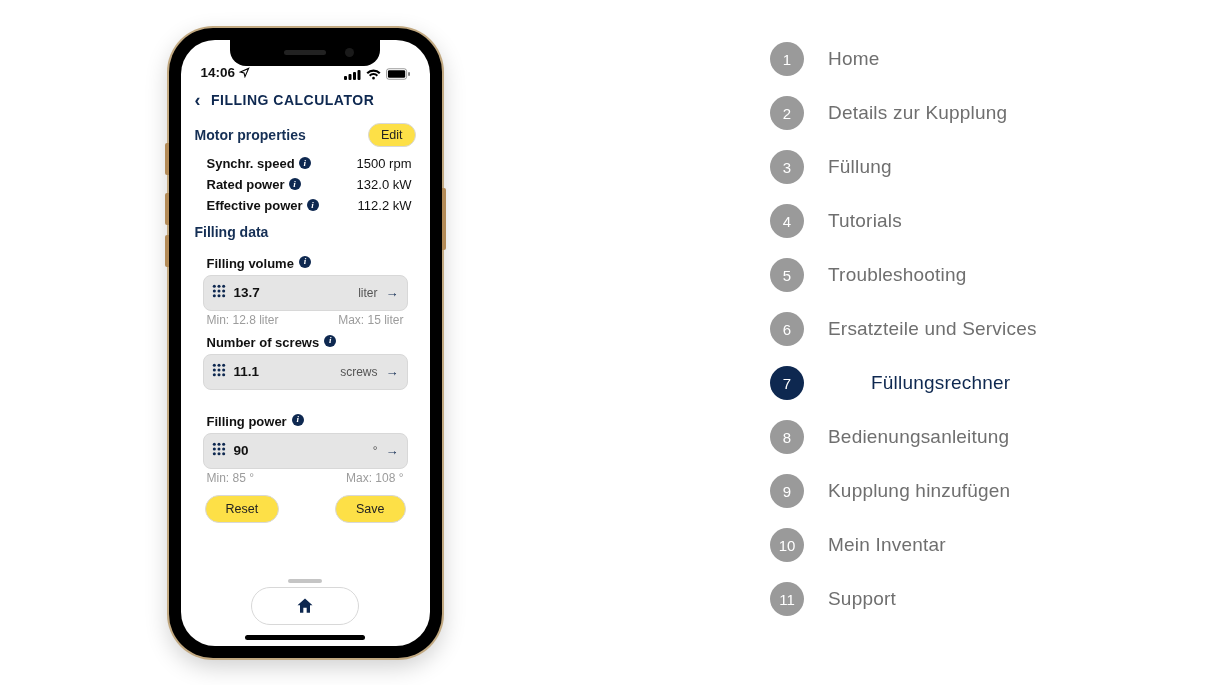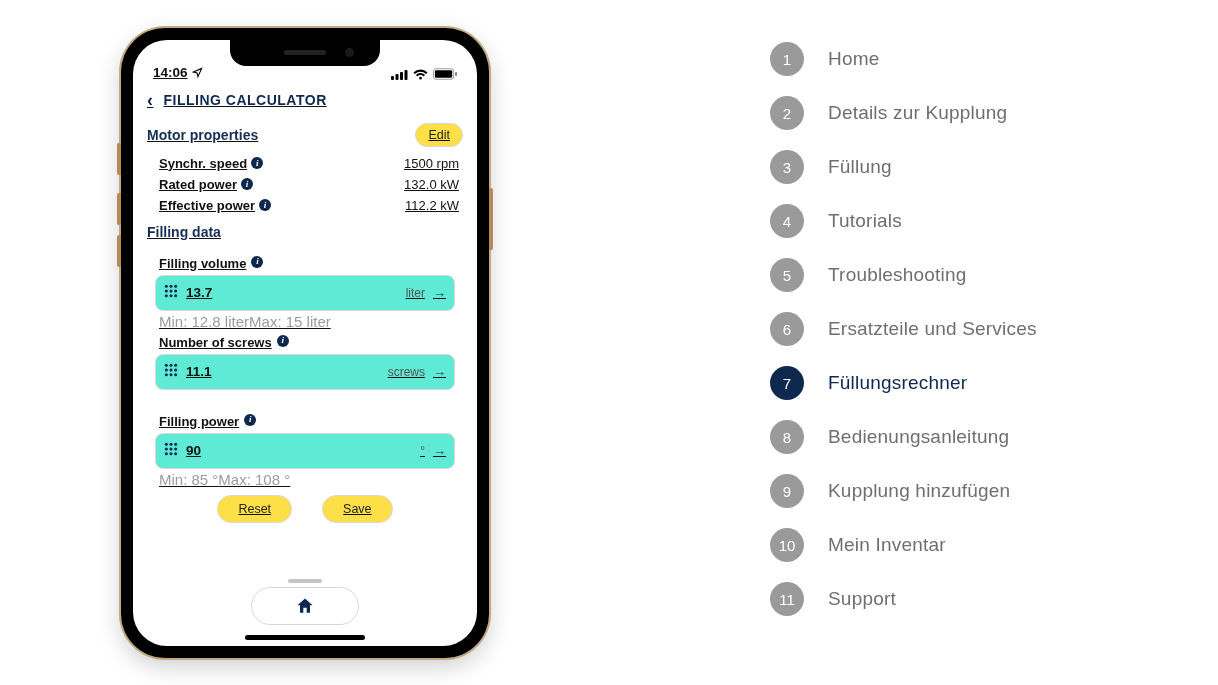--- a/index.html
+++ b/index.html
@@ -19,26 +19,25 @@
     background:#fff;
     font-family:-apple-system,BlinkMacSystemFont,"Segoe UI",Helvetica,Arial,sans-serif;
     overflow:hidden;
     color:#111;
   }
   .stage{display:flex;width:100%;height:100%;}
   
   .phone-col{width:610px;display:flex;align-items:center;justify-content:center;}
   .phone{
     position:relative;
-    width:368px;height:630px;
+    width:273px;height:630px;
     border-radius:44px;
     background:#000;
     padding:12px;
     box-shadow:0 0 0 2px #c2a981, 0 8px 24px rgba(0,0,0,.2);
-    text-decoration:underline;
   }
   .phone:before{ 
     content:"";position:absolute;left:-4px;top:115px;width:4px;height:32px;background:#b38b58;border-radius:2px 0 0 2px;
     box-shadow:0 50px 0 #b38b58, 0 92px 0 #b38b58;
   }
   .phone:after{
     content:"";position:absolute;right:-4px;top:160px;width:4px;height:62px;background:#b38b58;border-radius:0 2px 2px 0;
   }
   .screen{
     width:100%;height:100%;background:#fff;border-radius:34px;overflow:hidden;position:relative;display:flex;flex-direction:column;
@@ -66,43 +65,43 @@
   .pill-btn{
     background:#fde047;border:1px solid var(--input-border);border-radius:14px;padding:4px 12px;font-size:12.5px;font-weight:500;color:#222;
   }
   .prop-row{display:flex;justify-content:space-between;padding:3px 4px 3px 12px;font-size:13px;}
   .prop-row .k{font-weight:600;display:flex;align-items:center;gap:4px;}
   .prop-row .v{font-weight:500;}
   .info-icon{display:inline-flex;width:12px;height:12px;border-radius:50%;background:var(--navy);color:#fff;font-size:9px;font-weight:700;align-items:center;justify-content:center;line-height:1;font-style:italic;font-family:Georgia,serif;}
   .field-label{font-weight:700;padding:10px 0 4px 12px;display:flex;align-items:flex-start;gap:5px;font-size:13px;}
   .input-wrap{
     margin:0 8px;border:1px solid var(--input-border);border-radius:8px;height:36px;
-    display:flex;align-items:center;padding:0 8px;gap:8px;background:#5eead4;
+    display:flex;align-items:center;padding:0 8px;gap:8px;background:#e5e5e5;
   }
   .input-wrap .numpad{color:var(--navy);}
   .input-wrap .val{flex:1;font-weight:600;font-size:13.5px;color:#111;}
   .input-wrap .unit{font-size:12px;color:#555;}
   .input-wrap .go{color:var(--navy);}
-  .minmax{display:flex;font-size:15px;color:var(--min-max);padding:2px 12px 0 12px;height:14px;}
-  .btn-row{display:flex;justify-content:center;margin:12px 10px 0 10px;gap:30px;}
+  .minmax{display:flex;justify-content:space-between;font-size:12px;color:var(--min-max);padding:2px 12px 0 12px;height:14px;}
+  .btn-row{display:flex;justify-content:space-between;margin:12px 10px 0 10px;gap:30px;}
   .btn-row .pill-btn{padding:6px 20px;border-radius:18px;}
   .bottom-handle{height:18px;display:flex;justify-content:center;align-items:flex-end;}
   .bottom-handle div{width:34px;height:4px;background:#c5c5c5;border-radius:3px;}
   .home-pill{
     margin:4px auto 0;width:108px;height:38px;border:1px solid var(--input-border);border-radius:22px;display:flex;align-items:center;justify-content:center;background:#fff;
   }
   .home-pill svg{fill:var(--navy);}
   .home-indicator{width:120px;height:5px;background:#000;border-radius:3px;margin:10px auto 6px;}
   
   .list-col{flex:1;padding:42px 0 0 160px;}
   .list-item{display:flex;align-items:center;gap:24px;margin-bottom:20px;}
   .num{width:34px;height:34px;border-radius:50%;background:var(--grey);color:#fff;display:flex;align-items:center;justify-content:center;font-size:15px;font-weight:400;}
   .lbl{font-size:19px;color:var(--grey-text);font-weight:300;letter-spacing:.2px;}
   .list-item.active .num{background:var(--navy);}
-  .list-item.active .lbl{color:var(--navy);font-weight:400;}
+  .list-item.active .lbl{color:var(--navy);font-weight:400;margin-left:43px;}
   .numpad-svg{width:14px;height:14px;}
   .numpad-svg circle{fill:currentColor;}
 </style>
 </head>
 <body>
 
 <div class="stage">
 
   <div class="phone-col">
     <div class="phone">

